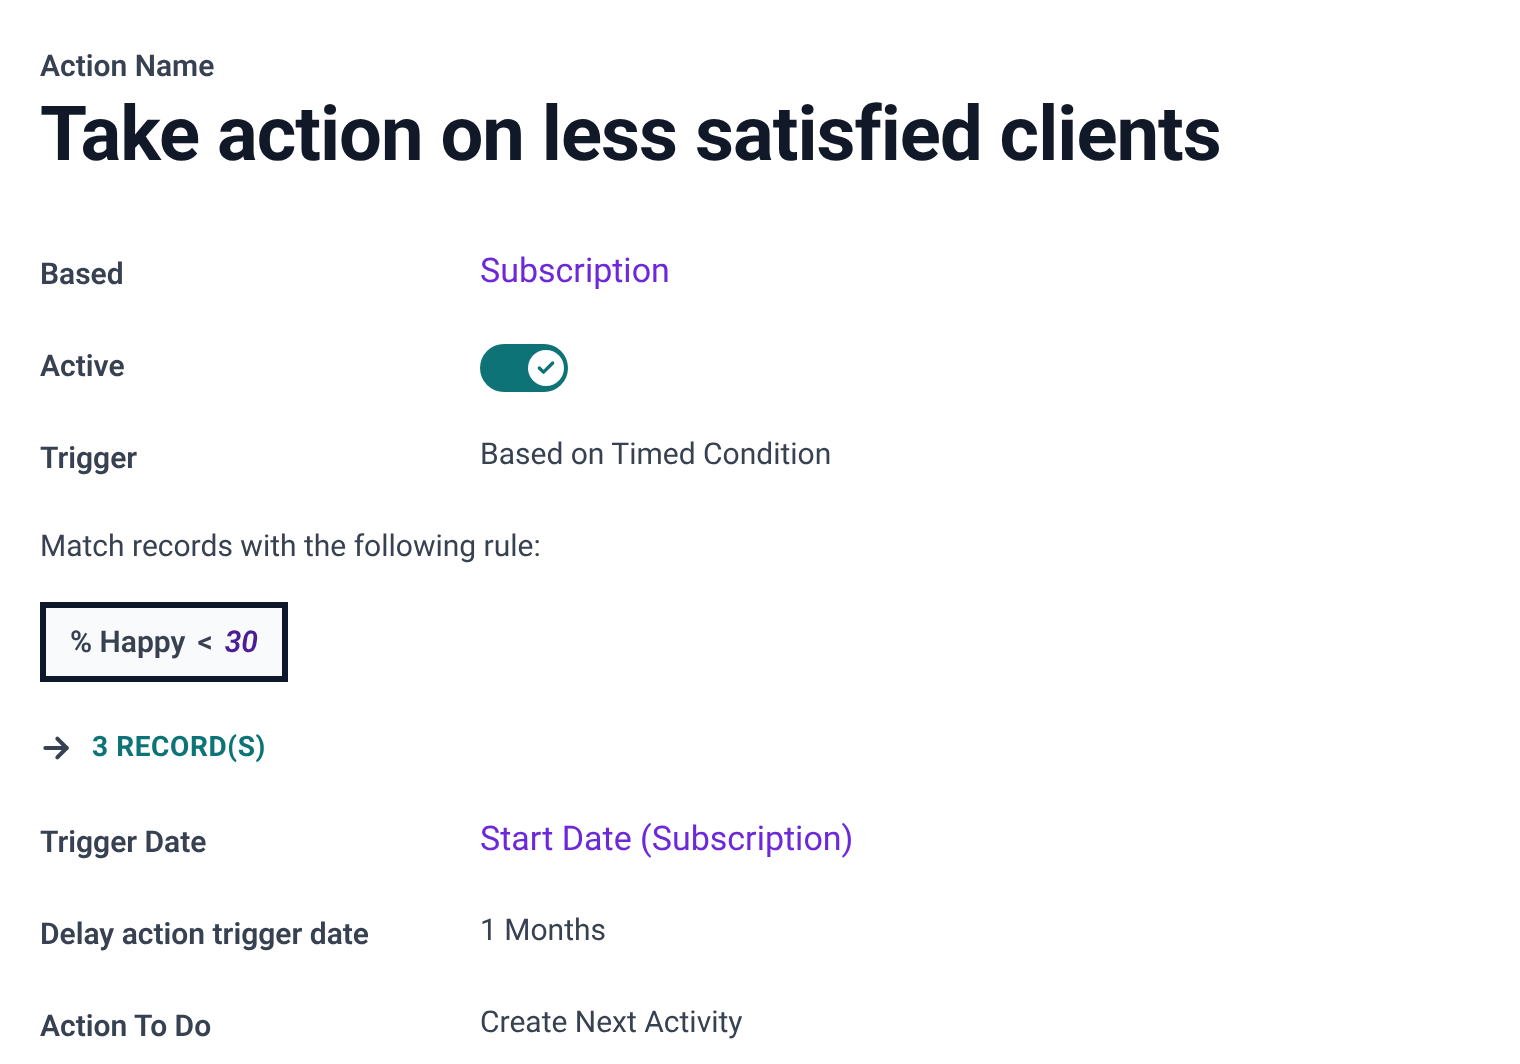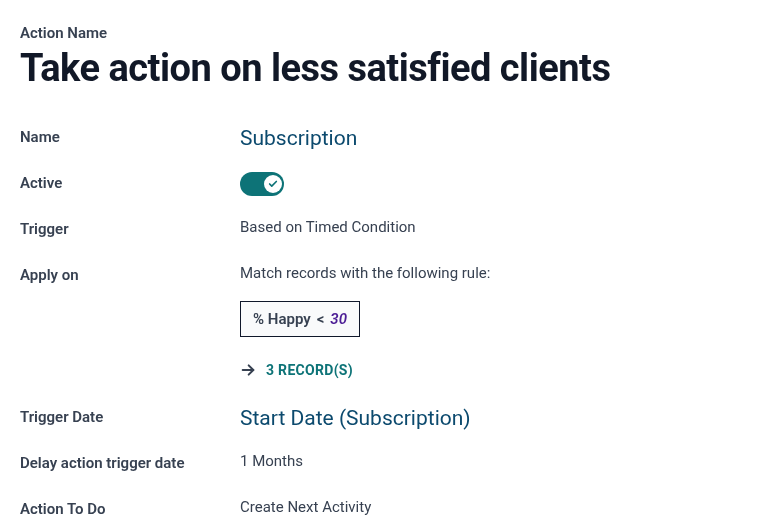--- a/index.html
+++ b/index.html
@@ -41,22 +41,22 @@
       color: #374151;
       flex-shrink: 0;
       padding-top: 2px;
     }
     .form-value {
       flex: 1;
       font-size: 15px;
       color: #374151;
     }
     .link-value {
-      color: #0c4a6e;
-      font-size: 21px;
+      color: #6d28d9;
+      font-size: 17px;
     }
     .toggle {
       display: inline-flex;
       align-items: center;
       justify-content: flex-end;
       width: 44px;
       height: 24px;
       background: #0d7377;
       border-radius: 12px;
       padding: 2px;
@@ -80,21 +80,21 @@
       flex-direction: column;
       gap: 19px;
     }
     .rule-description {
       font-size: 15px;
       color: #374151;
     }
     .rule-chip {
       display: inline-flex;
       align-items: center;
-      border: 1px solid #0f172a;
+      border: 3px solid #0f172a;
       background: #f9fafb;
       padding: 8px 12px;
       font-size: 15px;
       font-weight: 600;
       gap: 6px;
     }
     .rule-field {
       color: #374151;
     }
     .rule-operator {
@@ -125,21 +125,21 @@
       margin-bottom: 28px;
     }
   </style>
 </head>
 <body>
 
 <div class="subtitle">Action Name</div>
 <h1 class="title">Take action on less satisfied clients</h1>
 
 <div class="form-row">
-  <div class="form-label">Name</div>
+  <div class="form-label">Based</div>
   <div class="form-value">
     <span class="link-value">Subscription</span>
   </div>
 </div>
 
 <div class="form-row">
   <div class="form-label">Active</div>
   <div class="form-value">
     <div class="toggle">
       <div class="toggle-knob">
@@ -150,21 +150,20 @@
     </div>
   </div>
 </div>
 
 <div class="form-row">
   <div class="form-label">Trigger</div>
   <div class="form-value">Based on Timed Condition</div>
 </div>
 
 <div class="form-row apply-row">
-  <div class="form-label">Apply on</div>
   <div class="form-value apply-section">
     <div class="rule-description">Match records with the following rule:</div>
     <div>
       <div class="rule-chip">
         <span class="rule-field">% Happy</span>
         <span class="rule-operator">&lt;</span>
         <span class="rule-value">30</span>
       </div>
     </div>
     <div class="records-row">

